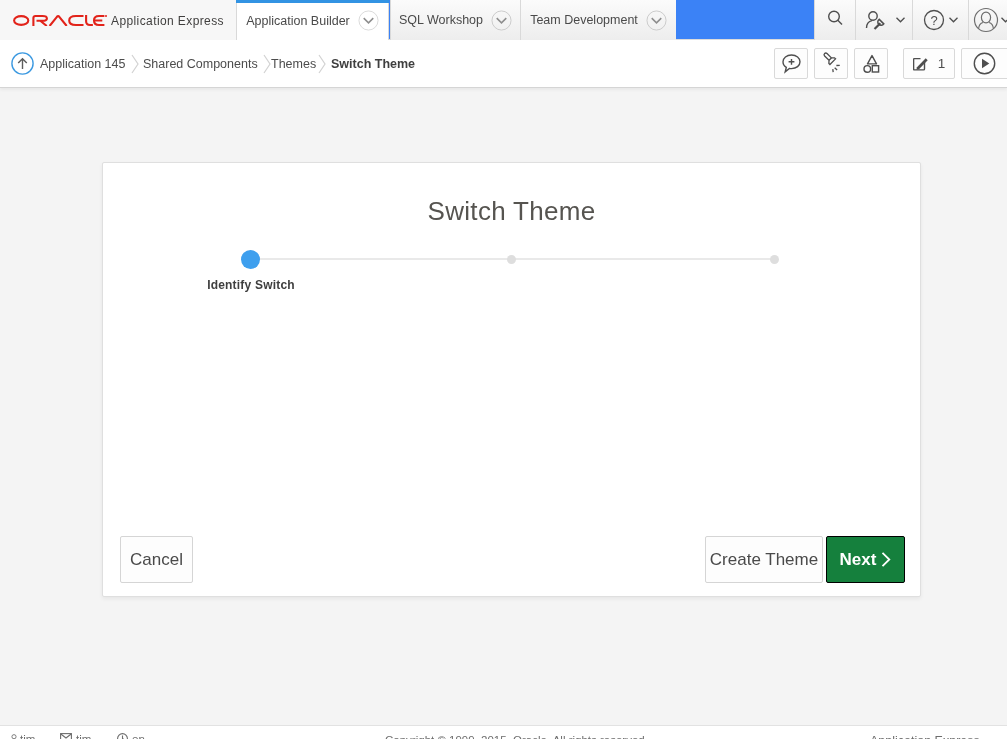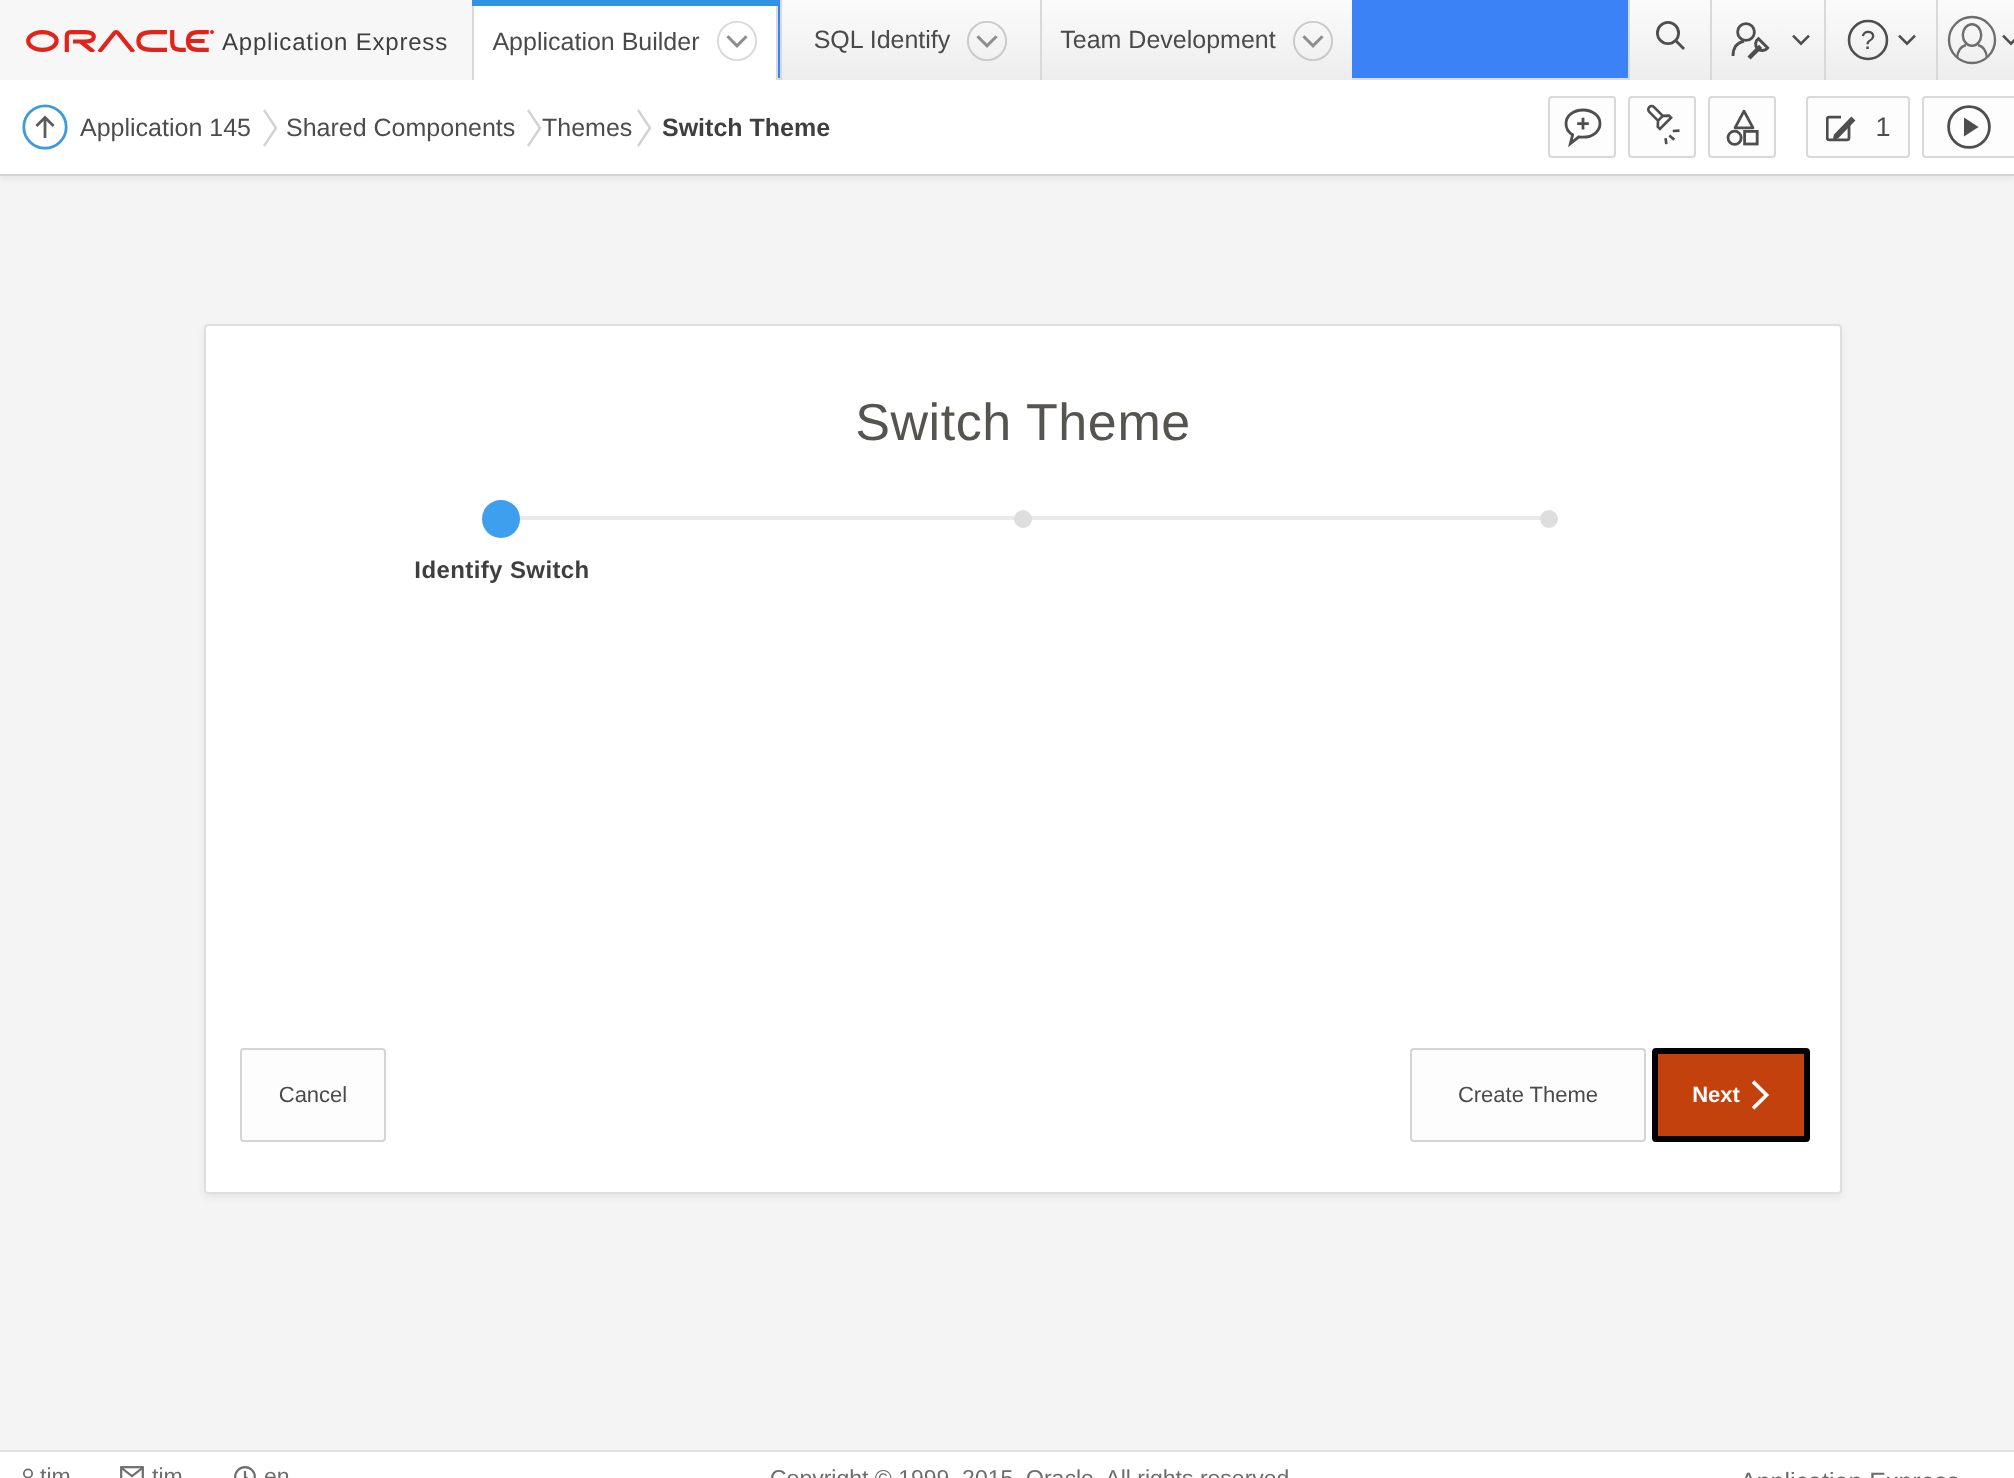--- a/index.html
+++ b/index.html
@@ -29,24 +29,24 @@
   
   #card { position:absolute; left:102px; top:162px; width:819px; height:435px; background:#fff; border:1px solid #dfdfdf; border-radius:2px; box-shadow:0 2px 4px rgba(0,0,0,0.06); }
   #title { position:absolute; left:0; top:33px; width:100%; text-align:center; font-size:26px; font-weight:normal; color:#565450; letter-spacing:0.3px; }
   #track { position:absolute; left:147px; top:95px; width:524px; height:2px; background:#e9e9e9; }
   .dot { position:absolute; border-radius:50%; }
   #dot1 { left:138px; top:87px; width:19px; height:19px; background:#3e9fee; }
   #dot2 { left:404px; top:92px; width:9px; height:9px; background:#dedede; }
   #dot3 { left:667px; top:92px; width:9px; height:9px; background:#dedede; }
   #steplabel { position:absolute; left:63px; top:115px; width:170px; text-align:center; font-size:12px; font-weight:bold; color:#3f3f3f; letter-spacing:0.2px; }
   #msg { position:absolute; left:47px; top:150.5px; font-size:12px; color:#3e3e3e; white-space:nowrap; }
-  .btn { position:absolute; top:361px; height:47px; border:1px solid #d5d5d5; background:#fdfdfd; border-radius:2px; font-size:11px; color:#4a4a4a; display:flex; align-items:center; justify-content:center; }
+  .btn { position:absolute; top:373px; height:47px; border:1px solid #d5d5d5; background:#fdfdfd; border-radius:2px; font-size:17px; color:#4a4a4a; display:flex; align-items:center; justify-content:center; }
   #cancel { left:17px; width:73px; }
   #createtheme { left:602px; width:118px; }
-  #next { left:723px; width:79px; background:#c2410c; border:3px solid #000000; color:#fff; font-weight:bold; }
+  #next { left:723px; width:79px; background:#15803d; border:1px solid #000000; color:#fff; font-weight:bold; }
 
   
   #footer { position:absolute; left:0; top:725px; width:1007px; height:14px; background:#fff; border-top:1px solid #e2e2e2; }
   .ftxt { position:absolute; top:7px; font-size:11.5px; color:#6d6d6d; }
 </style>
 </head>
 <body>
 <div id="root">
 
   <div id="hdr">
@@ -67,21 +67,21 @@
     </div>
 
     <div class="tab active" style="left:236px; width:153px;">
       <span class="tlabel">Application Builder</span>
       <svg class="cc" viewBox="0 0 22 22">
           <circle cx="11" cy="11" r="10" fill="#fff" stroke="#d9d9d9"></circle>
           <path d="M6 8.5 L11 13.5 L16 8.5" fill="none" stroke="#8e8e8e" stroke-width="1.6"></path>
         </svg>
     </div>
     <div class="tab" style="left:390px; width:130px;">
-      <span class="tlabel">SQL Identify</span>
+      <span class="tlabel">SQL Workshop</span>
       <svg class="cc" viewBox="0 0 22 22">
           <circle cx="11" cy="11" r="10" fill="none" stroke="#c9c9c9"></circle>
           <path d="M6 8.5 L11 13.5 L16 8.5" fill="none" stroke="#8e8e8e" stroke-width="1.6"></path>
         </svg>
     </div>
     <div class="tab" style="left:520px; width:156px;">
       <span class="tlabel">Team Development</span>
       <svg class="cc" viewBox="0 0 22 22">
           <circle cx="11" cy="11" r="10" fill="none" stroke="#c9c9c9"></circle>
           <path d="M6 8.5 L11 13.5 L16 8.5" fill="none" stroke="#8e8e8e" stroke-width="1.6"></path>

